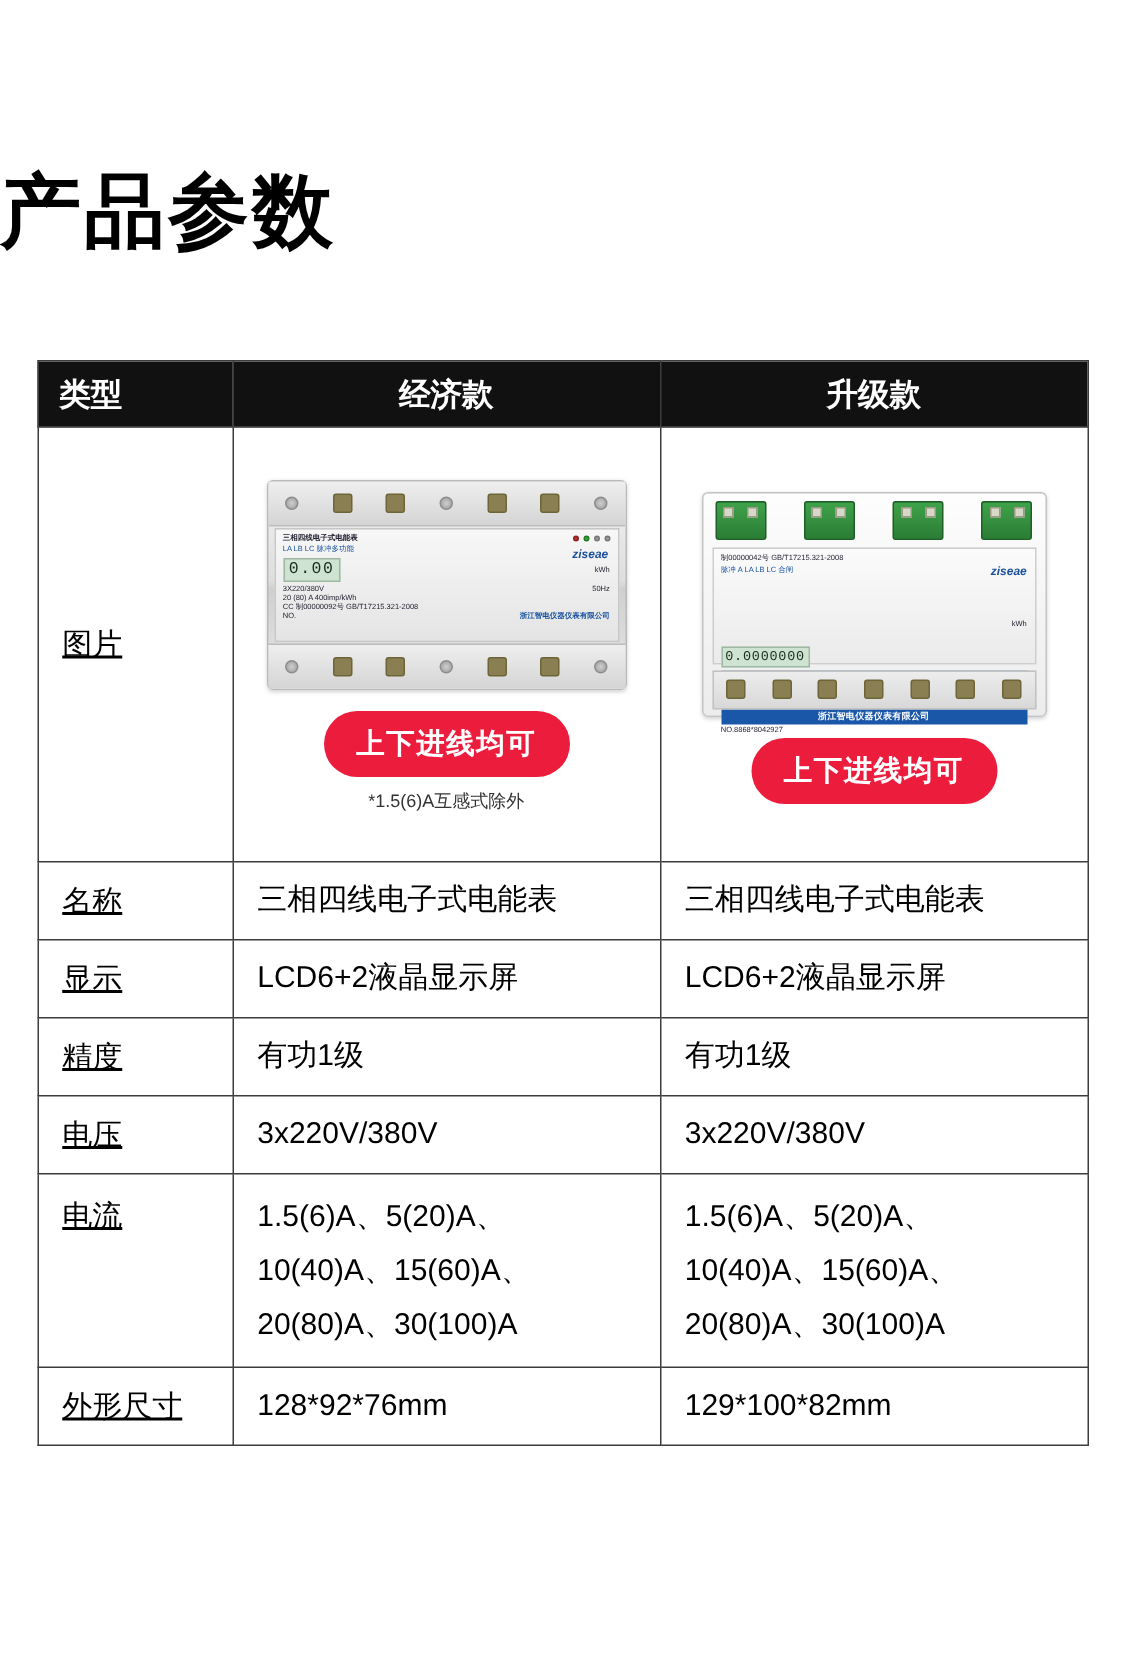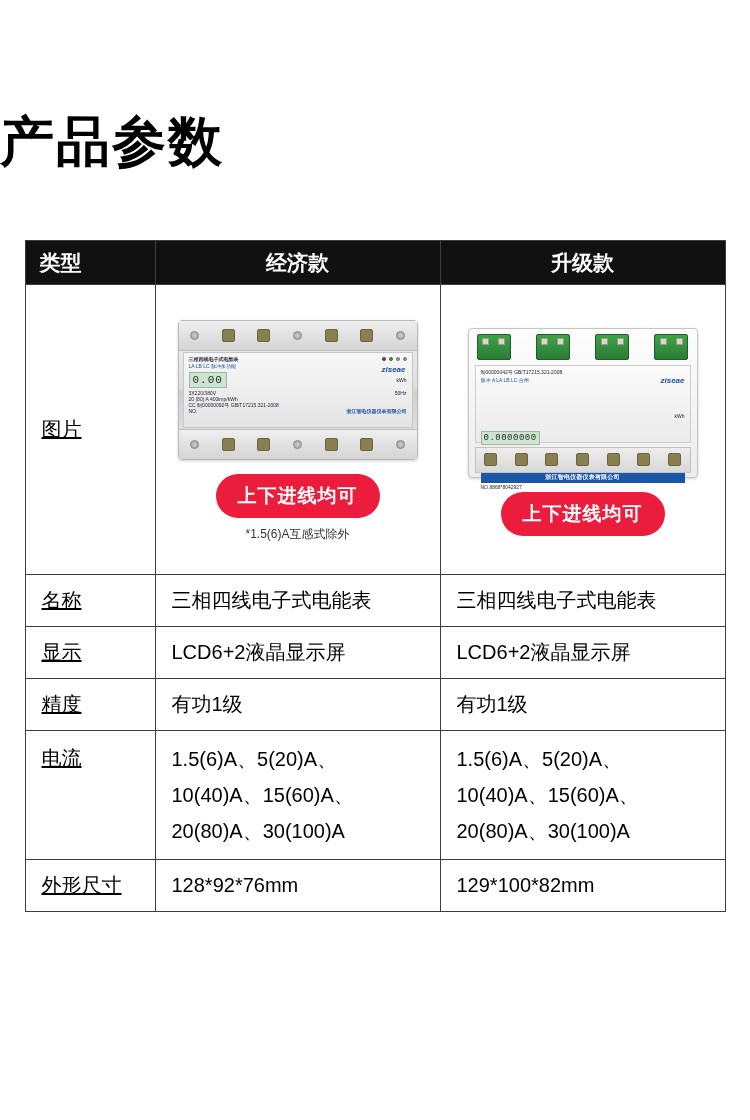--- a/index.html
+++ b/index.html
@@ -387,20 +387,25 @@
       <td class="value">LCD6+2液晶显示屏</td>
       <td class="value">LCD6+2液晶显示屏</td>
     </tr>
 
     <tr>
       <td class="label">精度</td>
       <td class="value">有功1级</td>
       <td class="value">有功1级</td>
     </tr>
 
+    <tr>
+      <td class="label">电压</td>
+      <td class="value">3x220V/380V</td>
+      <td class="value">3x220V/380V</td>
+    </tr>
 
     <tr>
       <td class="label" style="vertical-align:top;padding-top:14px;">电流</td>
       <td class="value" style="white-space:pre-line;line-height:1.8;">1.5(6)A、5(20)A、
 10(40)A、15(60)A、
 20(80)A、30(100)A</td>
       <td class="value" style="white-space:pre-line;line-height:1.8;">1.5(6)A、5(20)A、
 10(40)A、15(60)A、
 20(80)A、30(100)A</td>
     </tr>

